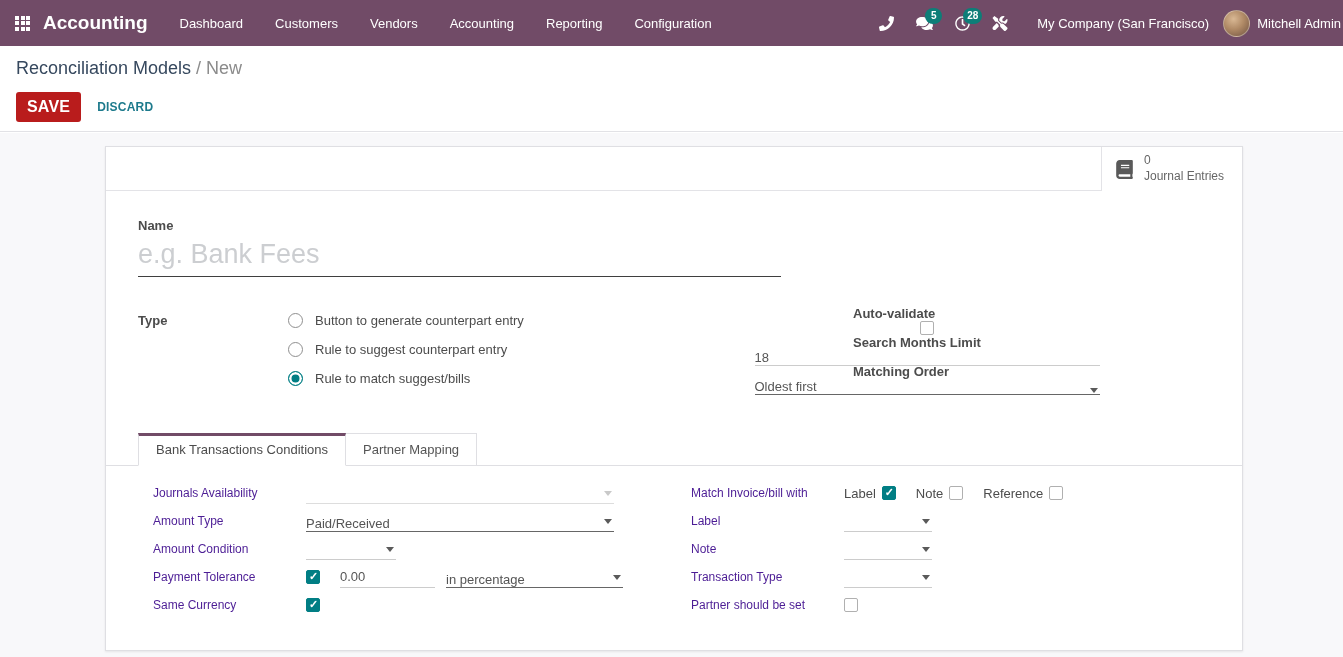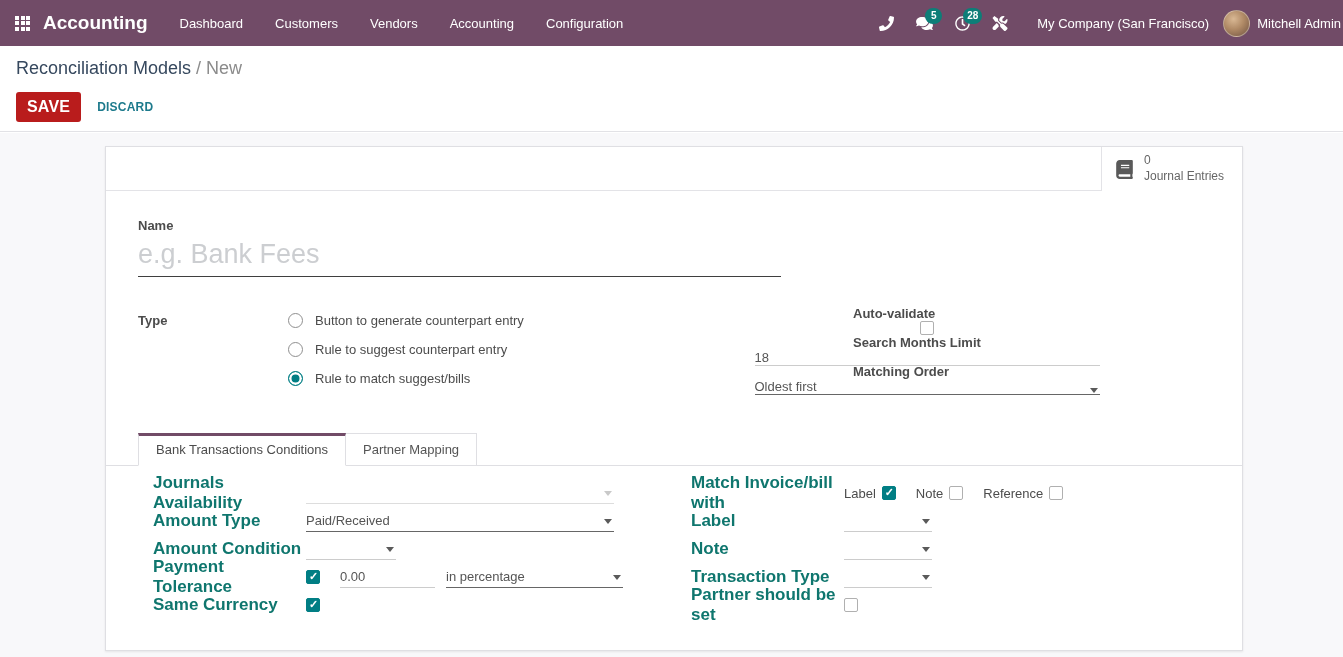--- a/index.html
+++ b/index.html
@@ -110,21 +110,21 @@
     position:relative; flex-shrink:0; cursor:pointer;
   }
   .cb.checked { background:#017e84; border-color:#017e84; }
   .cb.checked::after { content:"✓"; position:absolute; left:2px; top:-1px; color:#fff; font-size:11px; font-weight:bold; }
 
   .txt-input {
     border:none; outline:none; border-bottom:1px solid #ccc; background:transparent;
     font-family:inherit; font-size:13px; color:#555; height:22px;
   }
 
-  .sel { position:relative; border-bottom:1px solid #ccc; height:22px; display:flex; align-items:center; font-size:13px; color:#555; padding-right:14px; cursor:pointer; }
+  .sel { position:relative; border-bottom:1px solid #ccc; height:22px; display:flex; align-items:flex-end; font-size:13px; color:#555; padding-right:14px; cursor:pointer; }
   .sel.dark { border-bottom-color:#666; }
   .caret { position:absolute; right:2px; top:9px; width:0; height:0;
     border-left:4px solid transparent; border-right:4px solid transparent; border-top:5px solid #5a5a5a; }
   .caret.muted { border-top-color:#c9c9c9; }
   .sel.noline { border-bottom-color:#ddd; } .w345{width:345px} .w308{width:308px} .w90{width:90px} .w88{width:88px} .w182{width:182px} .w95{width:95px}
 
   
   .notebook-bar { display:flex; margin-top:31px; border-bottom:1px solid #dfdfe3; padding-left:32px; align-items:flex-end; }
   .tab {
     font-size:13px; color:#555; padding:8px 17px; cursor:pointer; background:transparent;
@@ -134,21 +134,21 @@
     background:#fff; color:#4c4c4c; border-top:3px solid #714B67; padding-top:6px;
     margin-bottom:-1px; border-bottom:1px solid #fff;
   }
   .tab:not(.checked){ border-left:none; }
 
   .tab-content { position:relative; height:175px; }
   .tc-col { position:absolute; top:13px; }
   .tc-left { left:47px; width:470px; }
   .tc-right { left:585px; width:500px; }
   .tc-row { height:28px; display:flex; align-items:center; }
-  .tc-label { width:153px; font-size:17px; font-weight:bold; color:#0f766e; flex-shrink:0; }
+  .tc-label { width:153px; font-size:12px; font-weight:normal; color:#4c1d95; flex-shrink:0; }
   .inline-lbl { font-size:13px; color:#4c4c4c; margin-right:6px; }
   .gap20 { width:20px; }
 </style>
 </head>
 <body>
 
 <div class="topbar">
   <div class="apps-grid">
     <span></span>
       <span></span>
@@ -159,20 +159,21 @@
       <span></span>
       <span></span>
       <span></span>
   </div>
   <div class="brand">Accounting</div>
   <div class="menu">
     <div class="menu-item">Dashboard</div>
     <div class="menu-item">Customers</div>
     <div class="menu-item">Vendors</div>
     <div class="menu-item">Accounting</div>
+    <div class="menu-item">Reporting</div>
     <div class="menu-item">Configuration</div>
   </div>
   <div class="systray">
     <div class="tray-icon">
       <svg width="15" height="15" viewBox="0 0 512 512">
           <path d="M493.4 24.6l-104-24c-11.3-2.6-22.9 3.3-27.5 13.9l-48 112c-4.2 9.8-1.4 21.3 6.9 28l60.6 49.6c-36 76.7-98.9 140.5-177.2 177.2l-49.6-60.6c-6.8-8.3-18.2-11.1-28-6.9l-112 48C3.9 366.5-2 378.1.6 389.4l24 104C27.1 504.2 36.7 512 48 512c256.1 0 464-207.5 464-464 0-11.2-7.7-20.9-18.6-23.4z"></path>
         </svg>
     </div>
     <div class="tray-icon">
       <svg width="17" height="15" viewBox="0 0 576 512">

